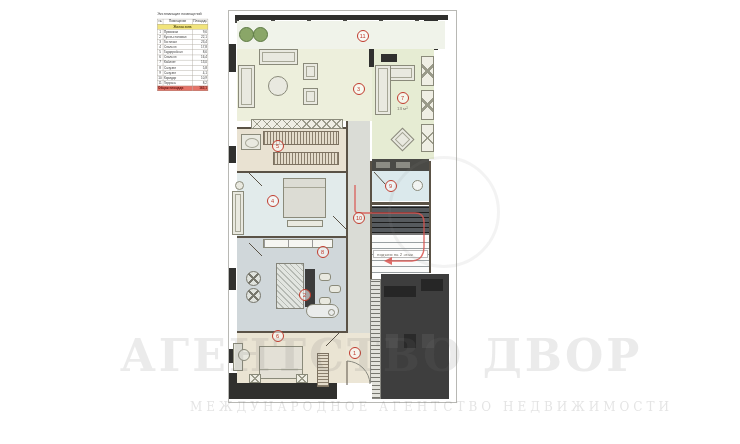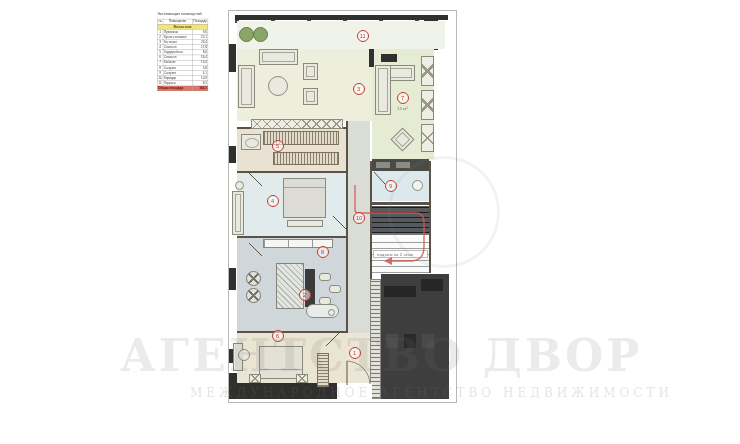--- a/index.html
+++ b/index.html
@@ -53,21 +53,21 @@
          linear-gradient(135deg,transparent 44%,#77776d 44%,#77776d 56%,transparent 56%),#e0e3de;}
   .ticks{position:absolute;background:repeating-linear-gradient(90deg,#4a4a46 0 4px,transparent 4px 36px);}
   .marker{position:absolute;width:10px;height:10px;border:1px solid #c0392b;border-radius:50%;
         display:flex;align-items:center;justify-content:center;background:rgba(255,255,255,.55);}
   .marker span{font-size:9px;color:#c0392b;transform:scale(0.62);line-height:1;}
   .tinytext{position:absolute;color:#77736a;font-size:8px;transform:scale(0.55);transform-origin:0 0;white-space:nowrap;}
   
   #wm-title{position:absolute;left:120px;top:330px;width:510px;text-align:center;
         font-family:"DejaVu Serif", serif;font-weight:bold;font-size:44px;letter-spacing:3px;
         color:rgba(110,110,110,0.14);white-space:nowrap;pointer-events:none;}
-  #wm-sub{position:absolute;left:190px;top:386px;width:360px;text-align:center;
+  #wm-sub{position:absolute;left:190px;top:400px;width:360px;text-align:center;
         font-family:"DejaVu Serif", serif;font-size:12px;letter-spacing:4px;
         color:rgba(120,120,120,0.20);white-space:nowrap;pointer-events:none;}
   #wm-circle{position:absolute;left:388px;top:156px;width:106px;height:106px;border-radius:50%;
         border:3px solid rgba(140,140,140,0.10);pointer-events:none;}
   svg.overlay{position:absolute;left:0;top:0;pointer-events:none;}
 </style>
 </head>
 <body>
 
 <div id="legend-wrap">

